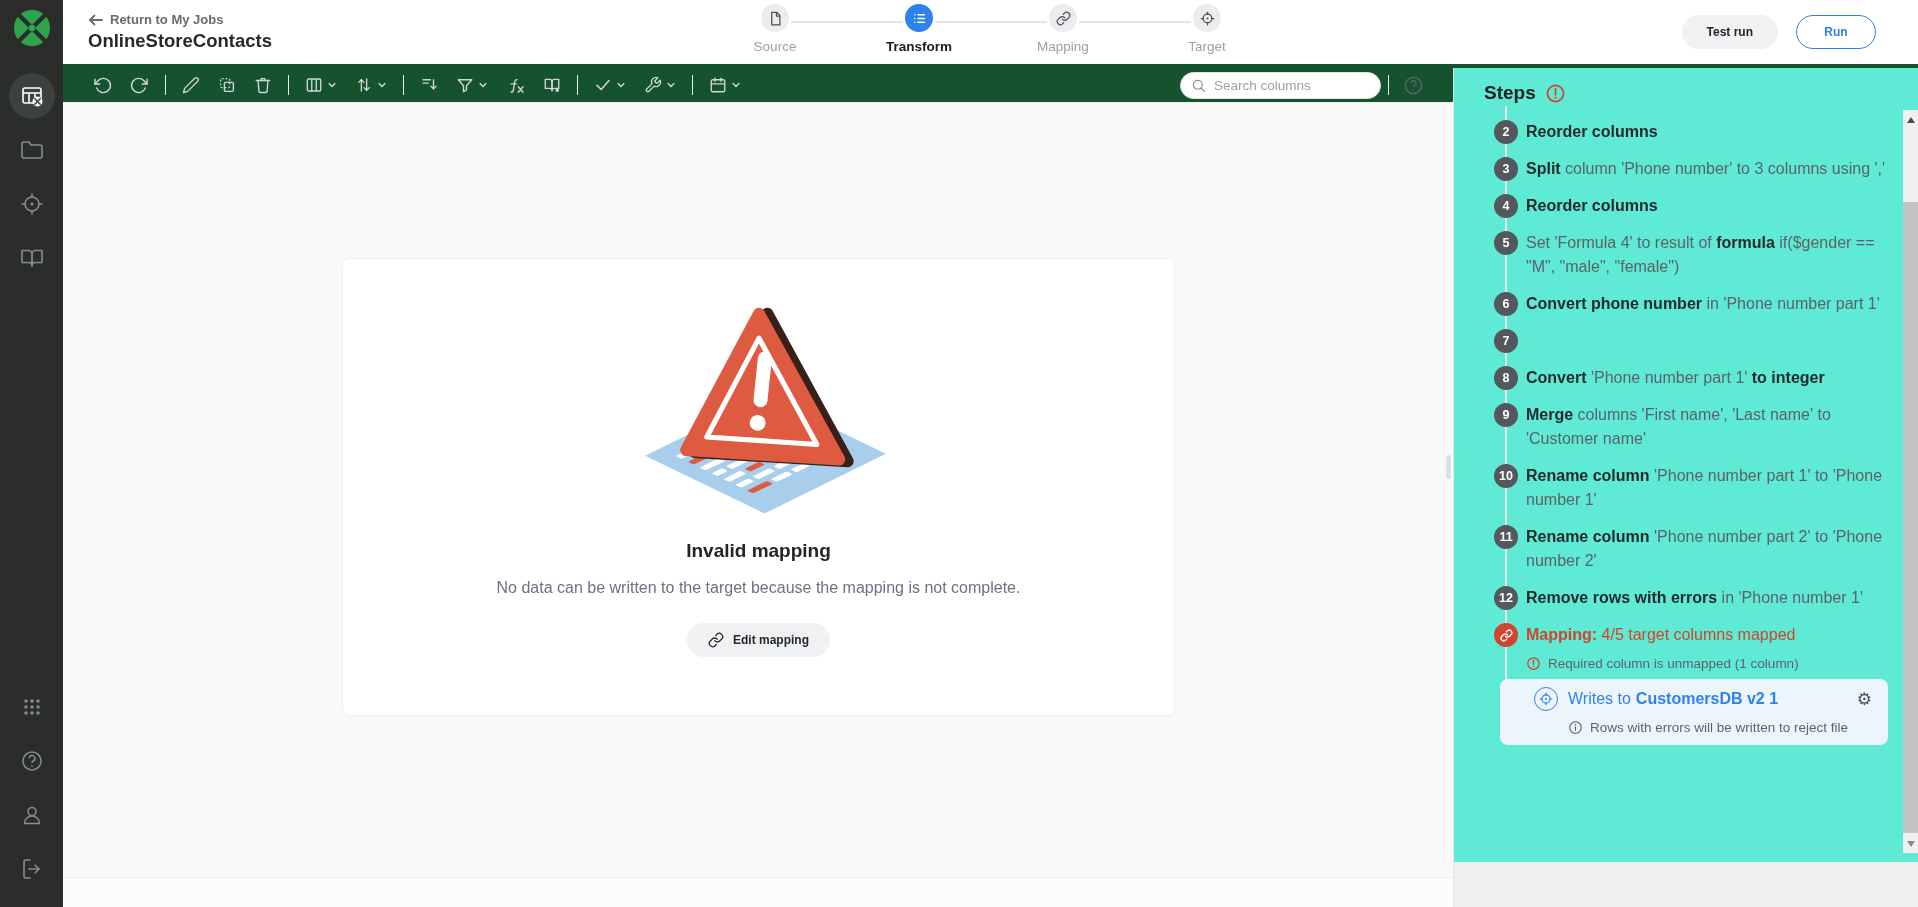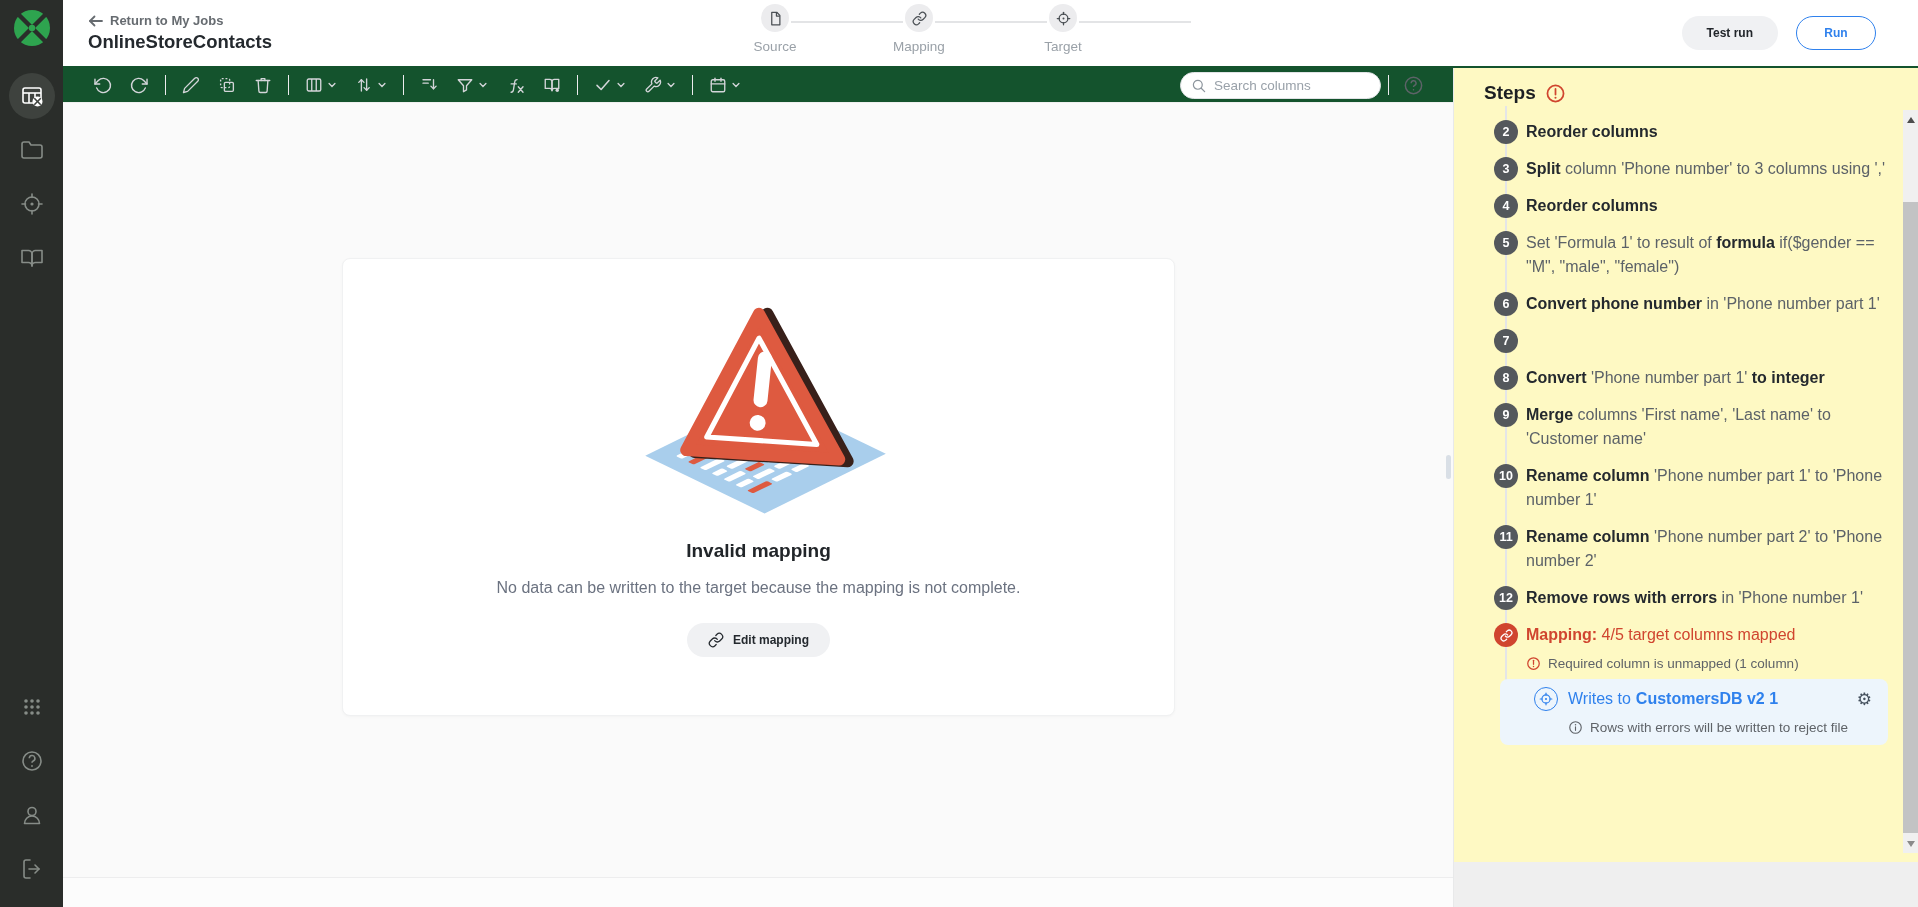--- a/index.html
+++ b/index.html
@@ -11,21 +11,21 @@
   .rail { width:63px; background:#2a2d2a; display:flex; flex-direction:column; align-items:center; flex:none; }
   .rail-logo { width:42px; height:42px; margin:7px 0 24px; display:flex; align-items:center; justify-content:center; cursor:pointer; }
   .rail-btn { width:46px; height:46px; margin-bottom:8px; border-radius:50%; display:flex; align-items:center; justify-content:center; color:#868c87; cursor:pointer; }
   .rail-btn.active { background:#3e423e; color:#fff; }
   .rail-bottom { margin-top:auto; padding-bottom:7px; display:flex; flex-direction:column; align-items:center; }
 
   
   .maincol { flex:1; display:flex; flex-direction:column; min-width:0; }
 
   
-  .topbar { height:68px; background:#fff; border-bottom:2px solid #14532d; display:flex; align-items:center; position:relative; flex:none; }
+  .topbar { height:68px; background:#fff; border-bottom:4px solid #14532d; display:flex; align-items:center; position:relative; flex:none; }
   .title-block { margin-left:25px; display:flex; flex-direction:column; gap:3px; }
   .back-link { display:flex; align-items:center; gap:7px; font-size:13px; font-weight:700; color:#666b70; cursor:pointer; }
   .job-title { font-size:18.5px; font-weight:700; color:#24292e; }
   .stepper { position:absolute; left:640px; top:4px; width:576px; display:flex; }
   .step { width:144px; display:flex; flex-direction:column; align-items:center; cursor:pointer; position:relative; z-index:1; }
   .step-circle { width:28px; height:28px; border-radius:50%; background:#ececee; color:#4a4f54; display:flex; align-items:center; justify-content:center; }
   .step.active .step-circle { background:#2f81ed; color:#fff; }
   .step-label { margin-top:7px; font-size:13.5px; color:#9aa1a8; }
   .step.active .step-label { color:#1a1d21; font-weight:700; }
   .step-line { position:absolute; top:17px; height:2px; width:112px; background:#e3e4e6; z-index:0; }
@@ -52,21 +52,21 @@
   .canvas { flex:1; background:#fafafa; position:relative; overflow:hidden; }
   .empty-card { position:absolute; left:279px; top:155px; width:833px; height:458px; background:#fff; border:1px solid #f0f1f2; border-radius:8px; box-shadow:0 1px 3px rgba(16,24,40,.03); display:flex; flex-direction:column; align-items:center; }
   .empty-ill { margin-top:40px; }
   .empty-title { margin-top:6px; font-size:19px; font-weight:700; color:#212529; }
   .empty-desc { margin-top:17px; font-size:16px; color:#6b7280; }
   .btn-editmapping { margin-top:26px; background:#f0f1f3; color:#24292e; padding:0 21px; gap:9px; }
   .canvas-vthumb { position:absolute; right:2px; top:352px; width:5px; height:24px; border-radius:3px; background:#d9dfe6; cursor:pointer; }
   .canvas-hbar { position:absolute; left:0; right:0; bottom:0; height:30px; background:#fcfcfc; border-top:1px solid #ededee; }
 
   
-  .steps-panel { flex:1; background:#fef9c3; border-left:1px solid #e8e9ea; position:relative; padding:12px 0 0 0; overflow:hidden; }
+  .steps-panel { flex:1; background:#5eead4; border-left:1px solid #e8e9ea; position:relative; padding:12px 0 0 0; overflow:hidden; }
   .steps-header { display:flex; align-items:center; gap:9px; padding-left:30px; height:26px; }
   .steps-title { font-size:19px; font-weight:700; color:#1c1f23; }
   .timeline { position:relative; margin-top:14px; padding-left:40px; padding-right:16px; }
   .timeline-line { position:absolute; left:51px; top:-14px; bottom:42px; width:2px; background:#e4e5e7; }
   .step-item { display:flex; gap:8px; margin-bottom:13px; position:relative; cursor:pointer; }
   .step-num { width:24px; height:24px; border-radius:50%; background:#54585c; color:#fff; font-size:12.5px; font-weight:700; display:flex; align-items:center; justify-content:center; flex:none; position:relative; z-index:1; }
   .step-text { font-size:16px; line-height:24px; color:#5c6268; width:362px; }
   .step-text .b { font-weight:700; color:#24292e; }
   .mapping-item { position:relative; margin-bottom:0; }
   .mapping-circle { background:#d0452f; }
@@ -197,20 +197,33 @@
           <div class="step-line line2"></div>
           <div class="step-line line3"></div>
         <div class="step">
           <div class="step-circle">
             <svg width="15" height="15" viewBox="0 0 24 24" fill="none" stroke="currentColor" stroke-width="2" stroke-linejoin="round">
               <path d="M6 2h8l5 5v15H6z"></path>
                 <path d="M13.5 2.5V8H19"></path>
             </svg>
           </div>
           <div class="step-label">Source</div>
+        </div>
+        <div class="step active">
+          <div class="step-circle">
+            <svg width="15" height="15" viewBox="0 0 24 24" fill="none" stroke="currentColor" stroke-width="2.4" stroke-linecap="round">
+              <line x1="4.5" y1="6" x2="4.6" y2="6"></line>
+                <line x1="9.5" y1="6" x2="20" y2="6"></line>
+              <line x1="4.5" y1="12" x2="4.6" y2="12"></line>
+                <line x1="9.5" y1="12" x2="20" y2="12"></line>
+              <line x1="4.5" y1="18" x2="4.6" y2="18"></line>
+                <line x1="9.5" y1="18" x2="20" y2="18"></line>
+            </svg>
+          </div>
+          <div class="step-label">Transform</div>
         </div>
         <div class="step">
           <div class="step-circle">
             <svg width="15" height="15" viewBox="0 0 24 24" fill="none" stroke="currentColor" stroke-width="2" stroke-linecap="round" stroke-linejoin="round">
               <path d="M10 13a5 5 0 0 0 7.54.54l3-3a5 5 0 0 0-7.07-7.07l-1.72 1.71"></path>
               <path d="M14 11a5 5 0 0 0-7.54-.54l-3 3a5 5 0 0 0 7.07 7.07l1.71-1.71"></path>
             </svg>
           </div>
           <div class="step-label">Mapping</div>
         </div>
@@ -457,21 +470,21 @@
               <div class="step-item">
                 <div class="step-num">3</div>
                 <div class="step-text"><span class="b">Split</span><span> column 'Phone number' to 3 columns using ','</span></div>
               </div>
               <div class="step-item">
                 <div class="step-num">4</div>
                 <div class="step-text"><span class="b">Reorder columns</span></div>
               </div>
               <div class="step-item">
                 <div class="step-num">5</div>
-                <div class="step-text"><span>Set 'Formula 1' to result of </span><span class="b">formula</span><span> if($gender == "M", "male", "female")</span></div>
+                <div class="step-text"><span>Set 'Formula 4' to result of </span><span class="b">formula</span><span> if($gender == "M", "male", "female")</span></div>
               </div>
               <div class="step-item">
                 <div class="step-num">6</div>
                 <div class="step-text"><span class="b">Convert phone number</span><span> in 'Phone number part 1'</span></div>
               </div>
               <div class="step-item">
                 <div class="step-num">7</div>
               </div>
               <div class="step-item">
                 <div class="step-num">8</div>

